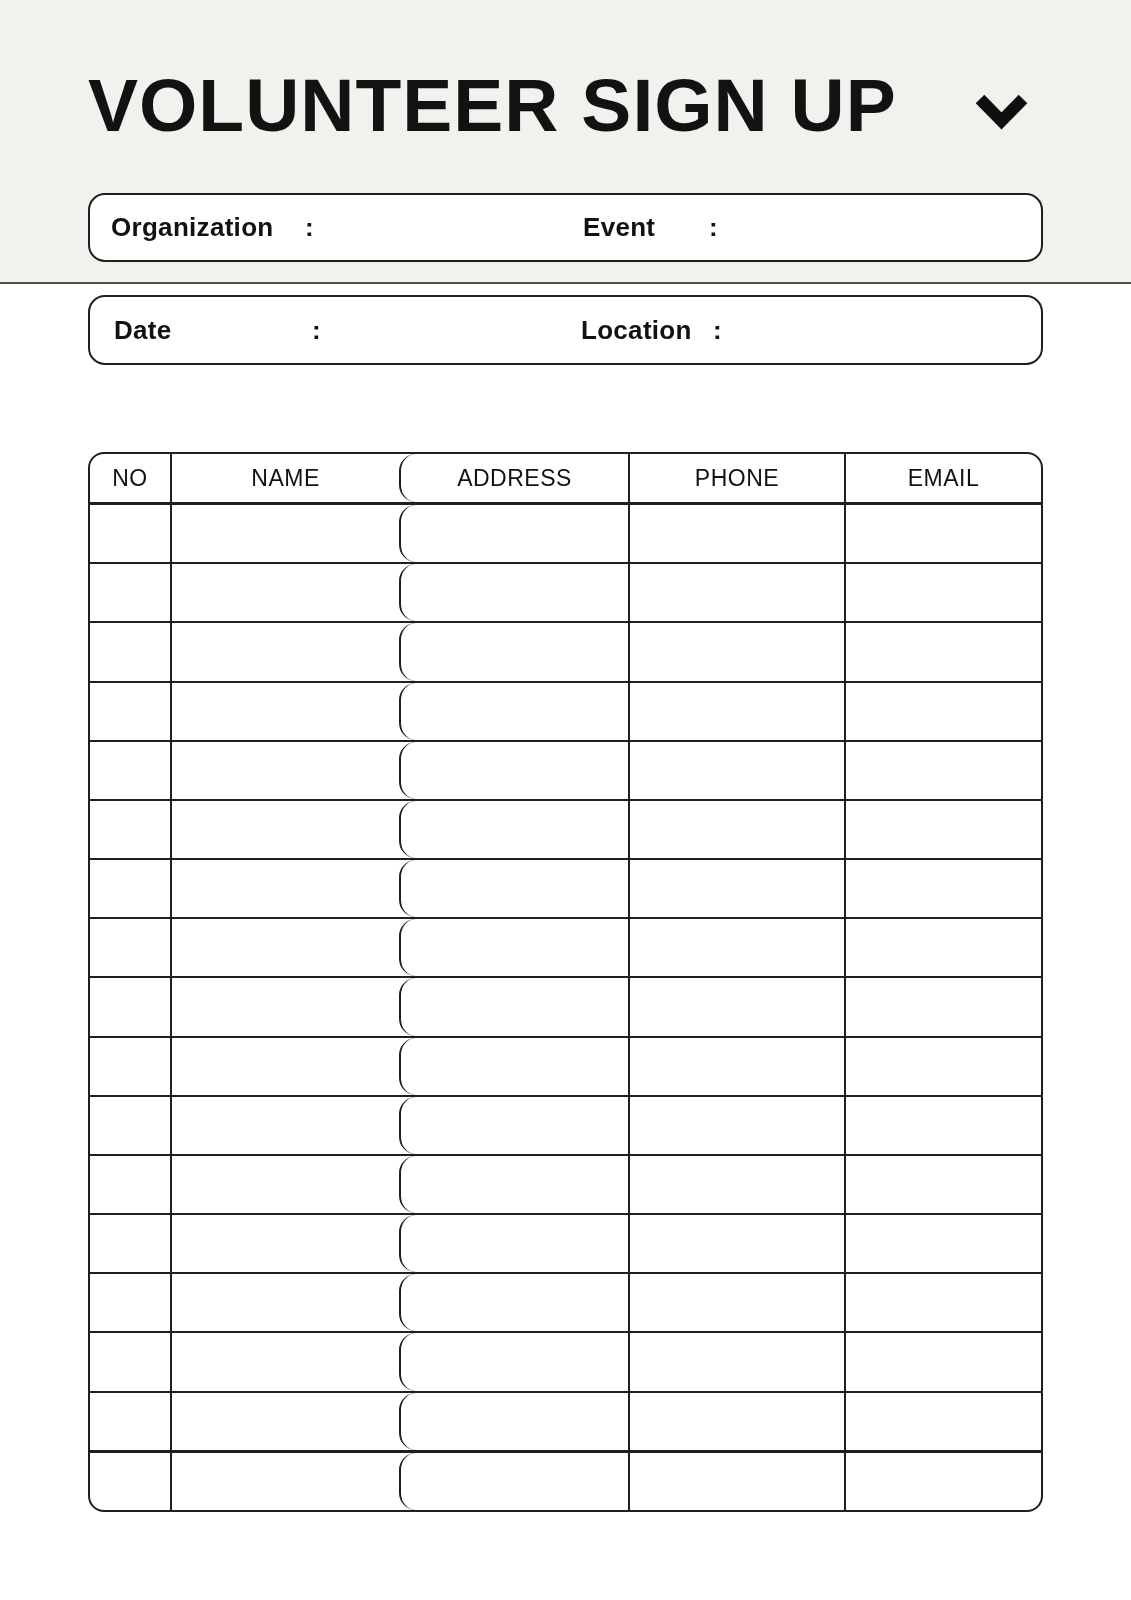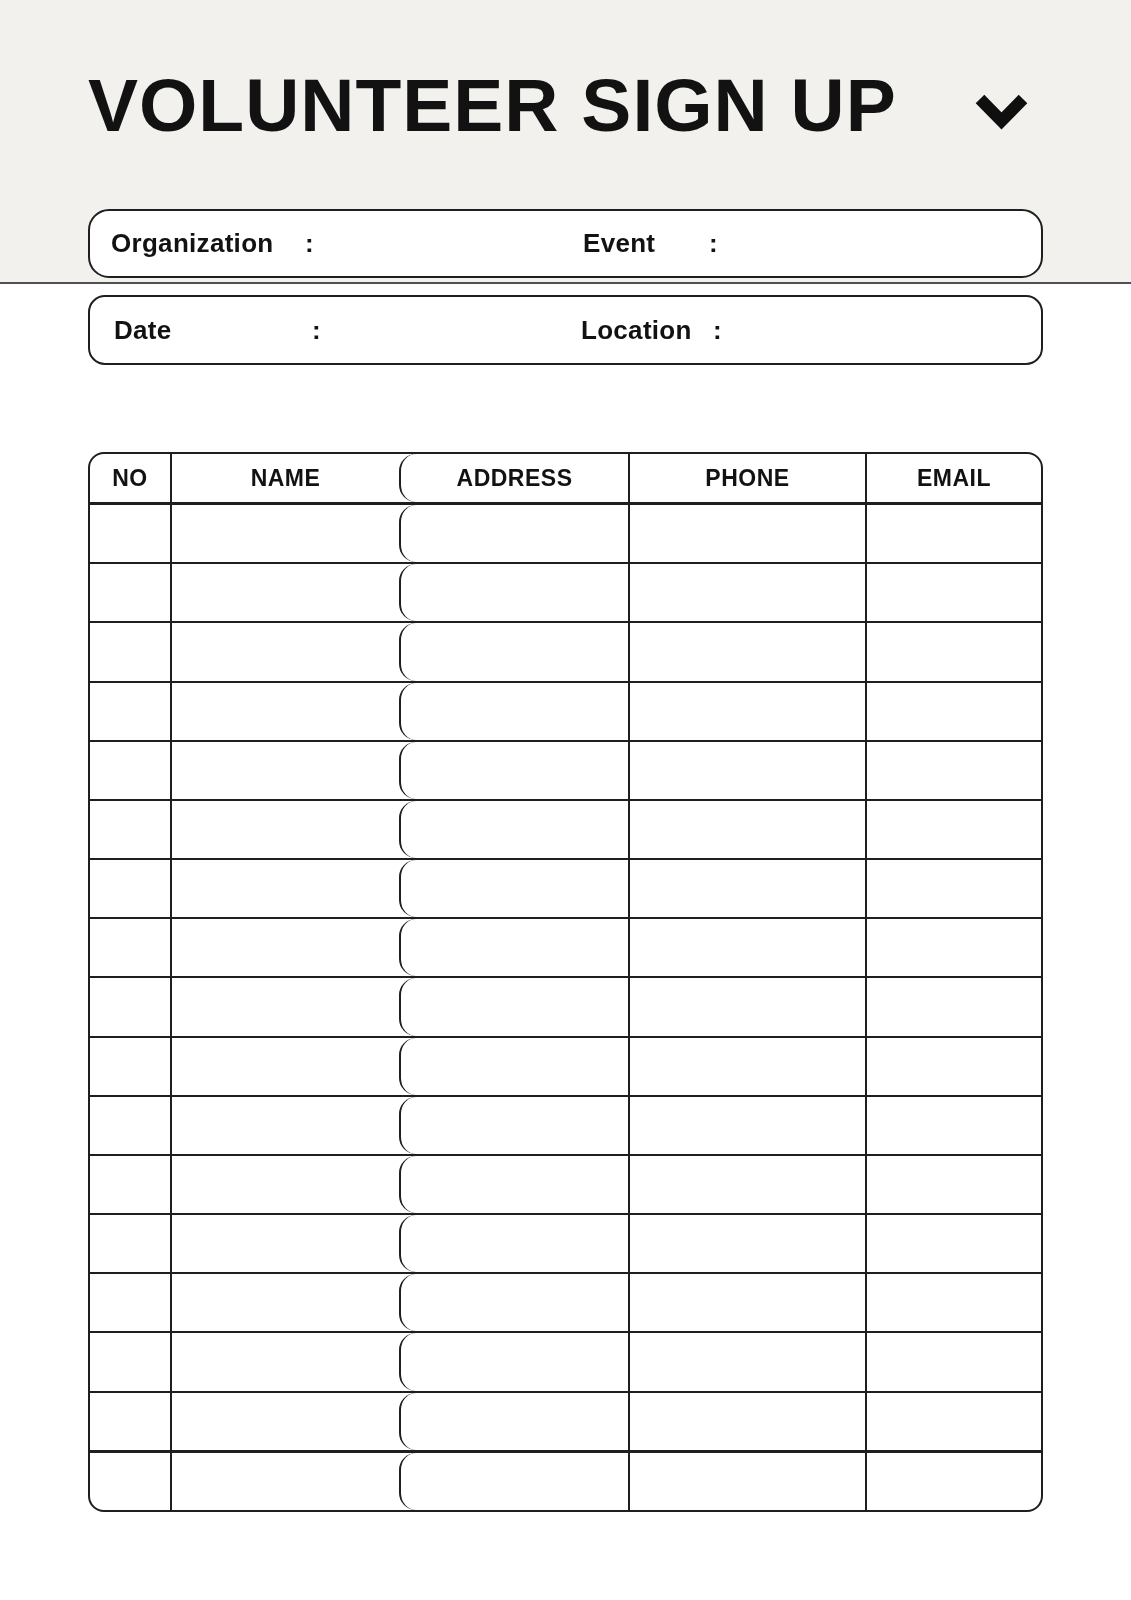--- a/index.html
+++ b/index.html
@@ -31,21 +31,21 @@
   .chev{
     position:absolute;left:973px;top:92px;width:57px;height:38px;display:block;cursor:pointer;
   }
   
   .infobox{
     position:absolute;left:88px;width:955px;
     background:#ffffff;
     border:2.5px solid var(--line);
     border-radius:17px;
   }
-  .box1{top:209px;height:69px;border-radius:21px;}
+  .box1{top:193px;height:69px;}
   .box2{top:295px;height:70px;}
   .f{
     position:absolute;top:0;bottom:0;
     display:flex;align-items:center;
     font-weight:bold;font-size:26px;letter-spacing:0.3px;
     color:var(--ink);white-space:nowrap;
   }
   .o-lbl{left:21px;}  .o-col{left:215px;}
   .e-lbl{left:493px;} .e-col{left:619px;}
   .d-lbl{left:24px;}  .d-col{left:222px;}
@@ -58,34 +58,34 @@
     border-radius:16px;
     overflow:hidden;
     display:flex;flex-direction:column;
   }
   .thead{
     flex:none;height:51px;display:flex;
     border-bottom:3px solid var(--line);
   }
   .hcell{
     display:flex;align-items:center;justify-content:center;
-    font-weight:bold;font-size:23px;letter-spacing:0.5px;
+    font-weight:normal;font-size:23px;letter-spacing:0.5px;
     border-left:2px solid var(--line);
   }
   .hcell:first-child{border-left:0;}
   .tbody{flex:1;display:flex;flex-direction:column;}
   .trow{flex:1;display:flex;border-top:2px solid var(--line);}
   .trow:first-child{border-top:0;}
   .trow:last-child{border-top-width:3.5px;}
   .tcell{border-left:2px solid var(--line);}
   .tcell:first-child{border-left:0;}
   .c0{width:80px;flex:none;}
   .c1{width:229px;flex:none;}
   .c2{width:229px;flex:none;border-radius:17px;}
-  .c3{width:237px;flex:none;}
+  .c3{width:216px;flex:none;}
   .c4{flex:1;}
 </style>
 </head>
 <body>
 
 <div>
 
   <header class="topband">
     <h1 class="page-title">VOLUNTEER SIGN UP</h1>
 

